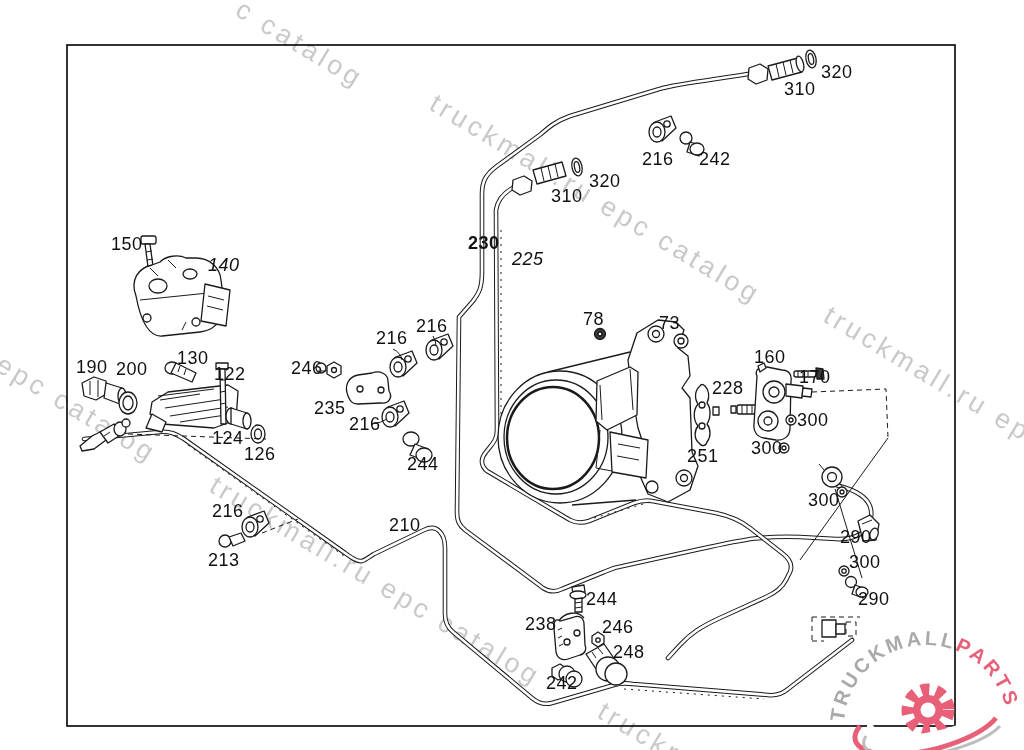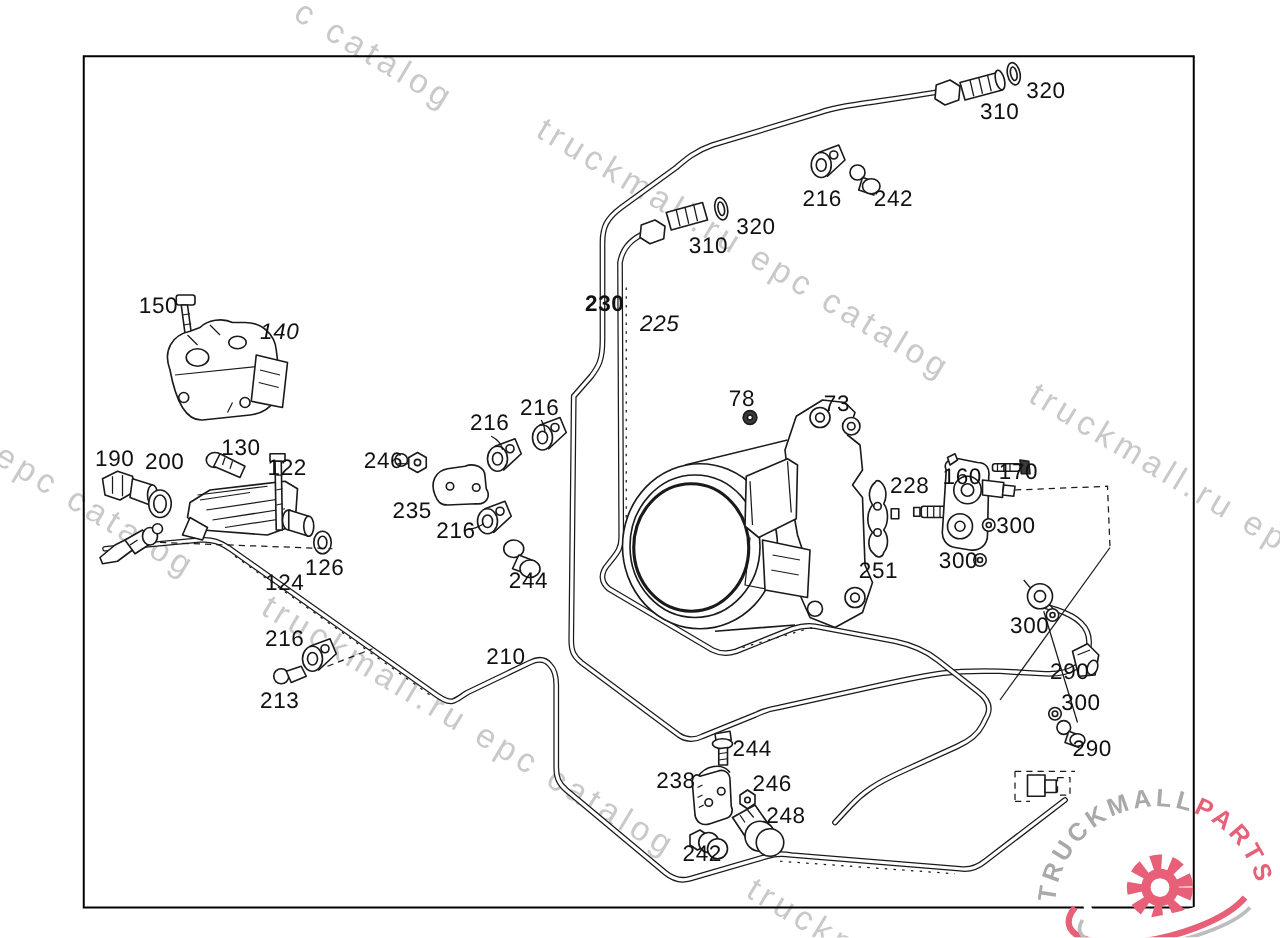--- a/index.html
+++ b/index.html
@@ -349,41 +349,41 @@
   </g>
 </svg>
 
 <div id="label-layer">
     <div class="part-label" style="left: 111px; top: 235px;">150</div>
     <div class="part-label" style="left: 208px; top: 256px; font-style: italic;">140</div>
     <div class="part-label" style="left: 177px; top: 349px;">130</div>
     <div class="part-label" style="left: 76px; top: 358px;">190</div>
     <div class="part-label" style="left: 116px; top: 360px;">200</div>
     <div class="part-label" style="left: 214px; top: 365px;">122</div>
-    <div class="part-label" style="left: 212px; top: 429px; margin-top: 28px;">124</div>
+    <div class="part-label" style="left: 212px; top: 429px;">124</div>
     <div class="part-label" style="left: 244px; top: 445px;">126</div>
     <div class="part-label" style="left: 291px; top: 359px;">246</div>
     <div class="part-label" style="left: 314px; top: 399px;">235</div>
     <div class="part-label" style="left: 376px; top: 329px;">216</div>
     <div class="part-label" style="left: 416px; top: 317px;">216</div>
     <div class="part-label" style="left: 349px; top: 415px;">216</div>
     <div class="part-label" style="left: 407px; top: 455px;">244</div>
     <div class="part-label" style="left: 468px; top: 234px; font-weight: bold;">230</div>
     <div class="part-label" style="left: 512px; top: 250px; font-style: italic;">225</div>
     <div class="part-label" style="left: 551px; top: 187px;">310</div>
     <div class="part-label" style="left: 589px; top: 172px;">320</div>
     <div class="part-label" style="left: 642px; top: 150px;">216</div>
     <div class="part-label" style="left: 699px; top: 150px;">242</div>
     <div class="part-label" style="left: 784px; top: 80px;">310</div>
     <div class="part-label" style="left: 821px; top: 63px;">320</div>
     <div class="part-label" style="left: 583px; top: 310px;">78</div>
     <div class="part-label" style="left: 659px; top: 314px;">73</div>
     <div class="part-label" style="left: 687px; top: 447px;">251</div>
     <div class="part-label" style="left: 712px; top: 379px;">228</div>
-    <div class="part-label" style="left: 754px; top: 372px;">160</div>
+    <div class="part-label" style="left: 754px; top: 348px;">160</div>
     <div class="part-label" style="left: 799px; top: 368px;">170</div>
     <div class="part-label" style="left: 797px; top: 411px;">300</div>
     <div class="part-label" style="left: 751px; top: 439px;">300</div>
     <div class="part-label" style="left: 808px; top: 491px;">300</div>
     <div class="part-label" style="left: 840px; top: 528px;">290</div>
     <div class="part-label" style="left: 849px; top: 553px;">300</div>
     <div class="part-label" style="left: 858px; top: 590px;">290</div>
     <div class="part-label" style="left: 389px; top: 516px;">210</div>
     <div class="part-label" style="left: 212px; top: 502px;">216</div>
     <div class="part-label" style="left: 208px; top: 551px;">213</div>

